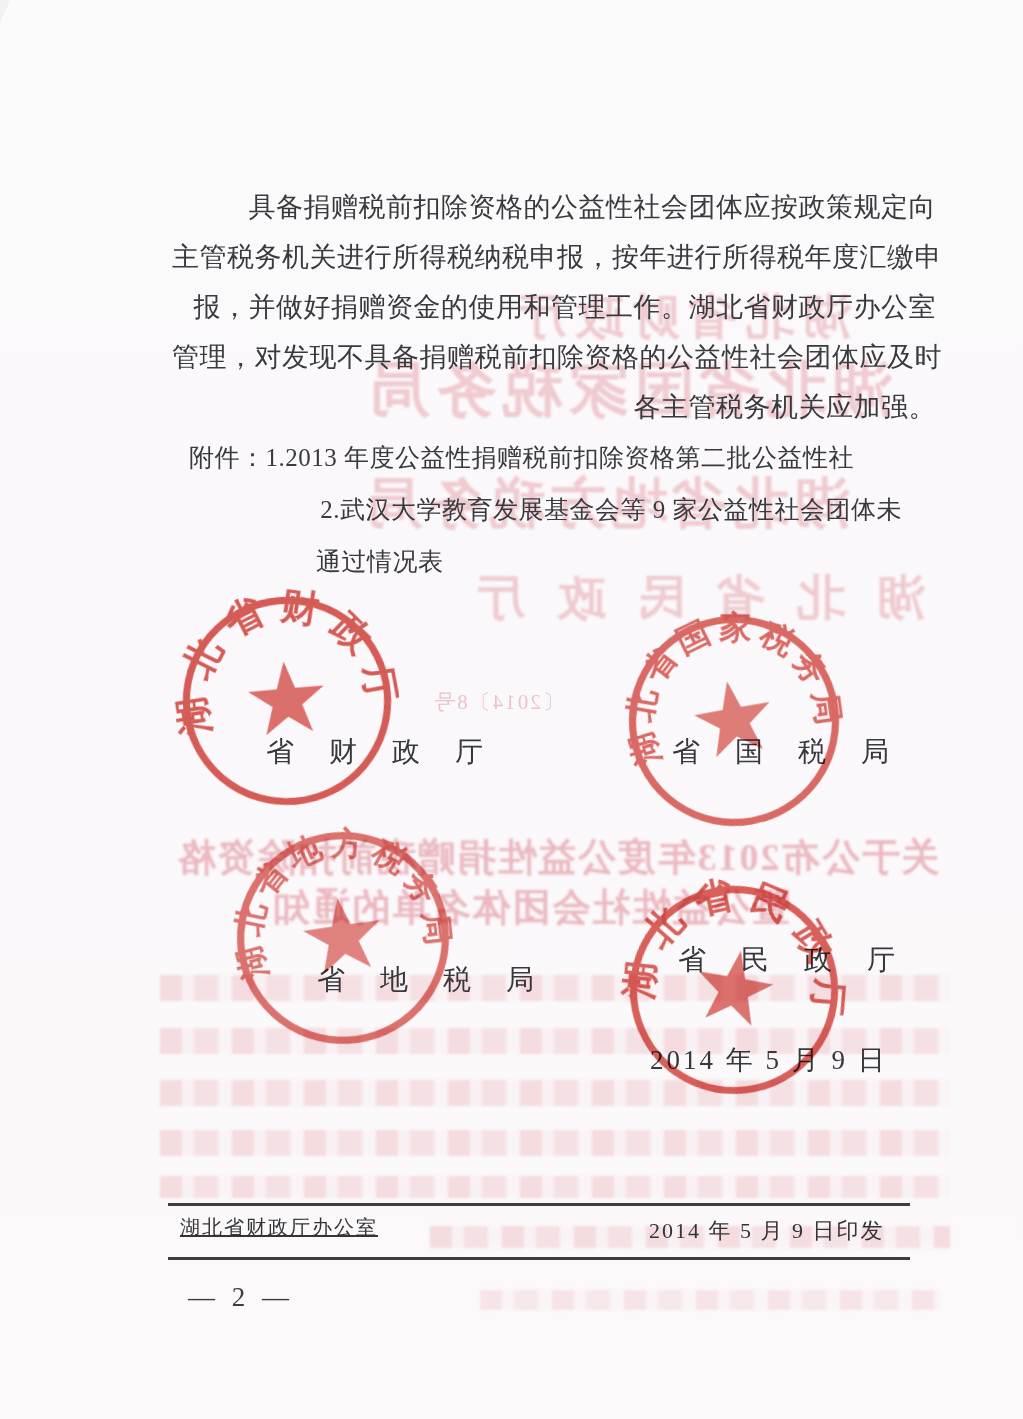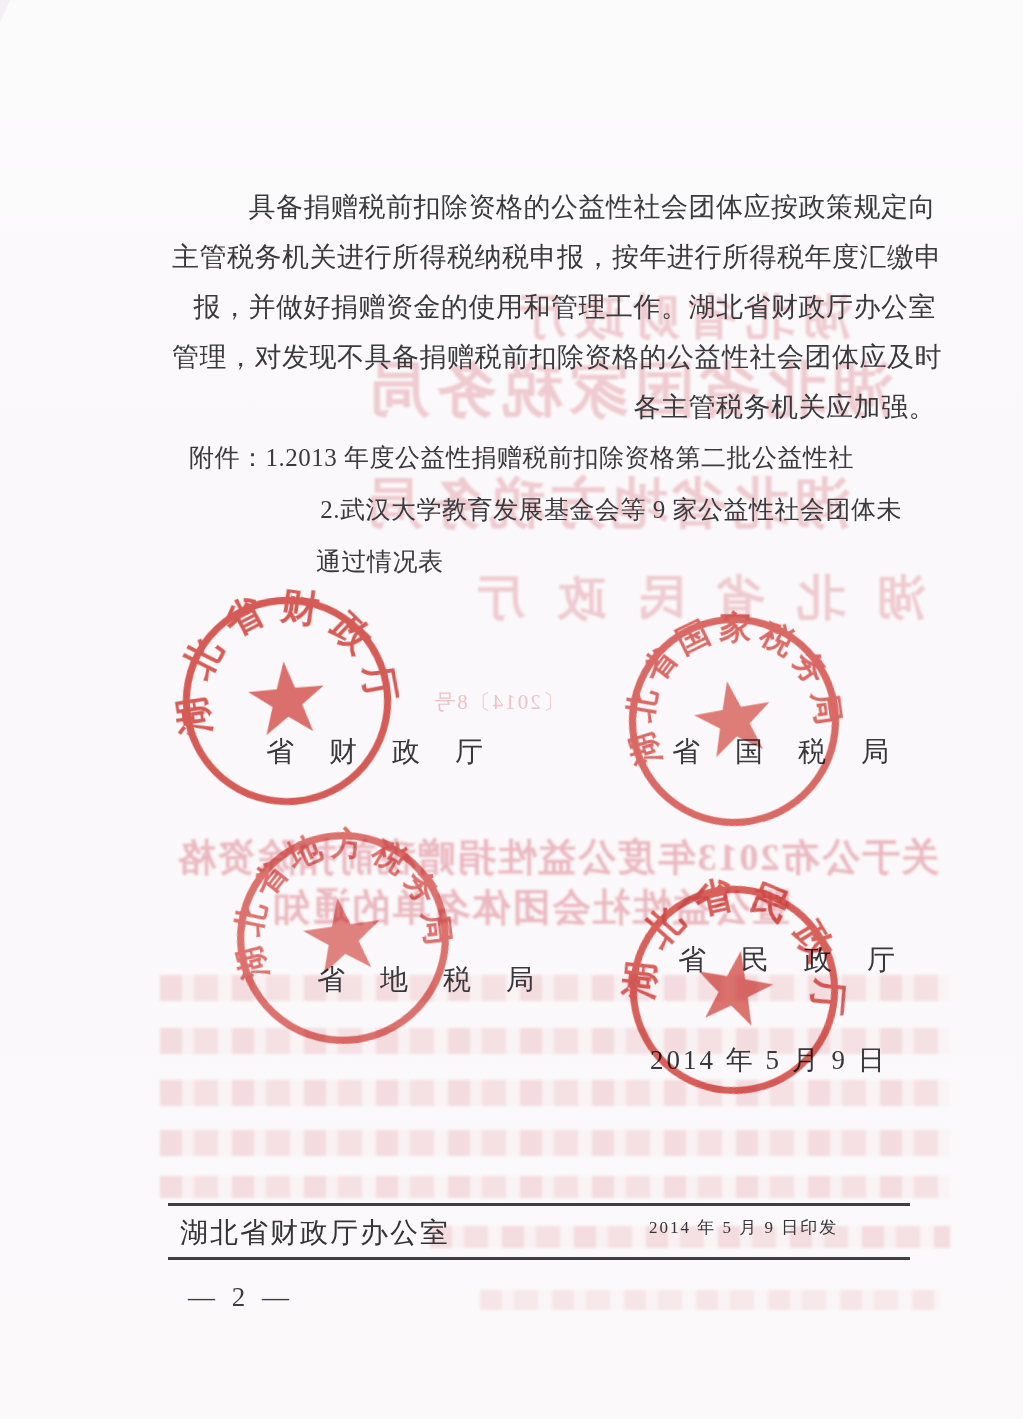--- a/index.html
+++ b/index.html
@@ -86,22 +86,22 @@
   .seal-3{left:229px;top:824px;width:228px;height:228px;transform:rotate(-8deg);opacity:.80;}
   .seal-4{left:622px;top:878px;width:224px;height:224px;transform:rotate(10deg);opacity:.90;}
   .seal-1 .seal-text{font-size:40px;}
   .seal-2 .seal-text{font-size:34px;}
   .seal-3 .seal-text{font-size:34px;}
   .seal-4 .seal-text{font-size:40px;}
   
   .footer-rule{position:absolute;left:168px;width:742px;height:2.5px;background:#3f3f42;z-index:2;}
   .fr1{top:1203px;}
   .fr2{top:1257px;}
-  .footer-office{position:absolute;left:180px;top:1214px;font-size:28px;letter-spacing:2px;z-index:2;color:#333338;}
-  .footer-issue{position:absolute;left:649px;top:1216px;font-size:17px;letter-spacing:2px;z-index:2;color:#333338;white-space:nowrap;}
+  .footer-office{position:absolute;left:180px;top:1214px;font-size:20px;letter-spacing:2px;z-index:2;color:#333338;text-decoration:underline;}
+  .footer-issue{position:absolute;left:649px;top:1216px;font-size:22px;letter-spacing:2px;z-index:2;color:#333338;white-space:nowrap;}
   .pagenum{position:absolute;left:188px;top:1282px;font-size:27px;letter-spacing:5px;z-index:2;color:#3c3c44;}
 </style>
 </head>
 <body>
 
 <div class="page">
 
   <div class="ghost ghost-h1">湖北省财政厅</div>
   <div class="ghost ghost-h2">湖北省国家税务局</div>
   <div class="ghost ghost-h3">湖北省地方税务局</div>

